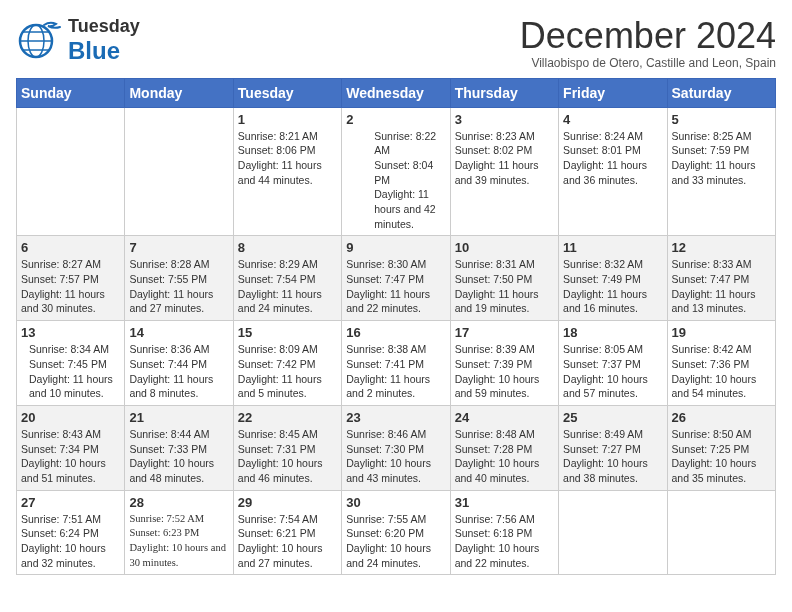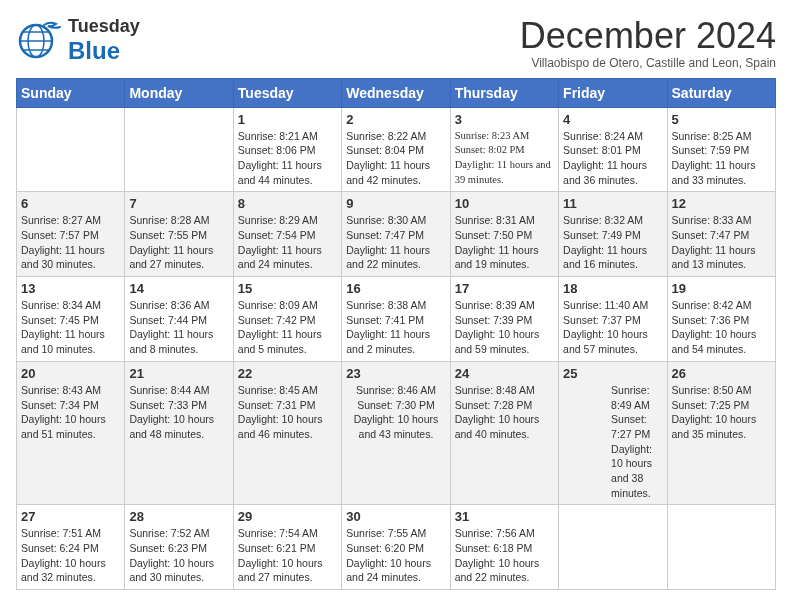--- a/index.html
+++ b/index.html
@@ -125,27 +125,27 @@
         <td class="empty-cell"></td>
         <td class="empty-cell"></td>
         <td>
           <span class="day-number">1</span>
           <div class="day-info" style="white-space: pre-line;">Sunrise: 8:21 AM
 Sunset: 8:06 PM
 Daylight: 11 hours and 44 minutes.</div>
         </td>
         <td>
           <span class="day-number">2</span>
-          <div class="day-info" style="white-space: pre-line;">Sunrise: 8:22 AM
+          <div class="day-info" style="white-space: pre-line; margin-left: 28px;">Sunrise: 8:22 AM
 Sunset: 8:04 PM
 Daylight: 11 hours and 42 minutes.</div>
         </td>
         <td>
           <span class="day-number">3</span>
-          <div class="day-info" style="white-space: pre-line; font-family: Liberation Serif, serif;">Sunrise: 8:23 AM
+          <div class="day-info" style="white-space: pre-line;">Sunrise: 8:23 AM
 Sunset: 8:02 PM
 Daylight: 11 hours and 39 minutes.</div>
         </td>
         <td>
           <span class="day-number">4</span>
           <div class="day-info" style="white-space: pre-line;">Sunrise: 8:24 AM
 Sunset: 8:01 PM
 Daylight: 11 hours and 36 minutes.</div>
         </td>
         <td>
@@ -195,21 +195,21 @@
         <td>
           <span class="day-number">12</span>
           <div class="day-info" style="white-space: pre-line;">Sunrise: 8:33 AM
 Sunset: 7:47 PM
 Daylight: 11 hours and 13 minutes.</div>
         </td>
       </tr>
       <tr>
         <td>
           <span class="day-number">13</span>
-          <div class="day-info" style="white-space: pre-line;">Sunrise: 8:34 AM
+          <div class="day-info" style="white-space: pre-line; margin-left: 8px;">Sunrise: 8:34 AM
 Sunset: 7:45 PM
 Daylight: 11 hours and 10 minutes.</div>
         </td>
         <td>
           <span class="day-number">14</span>
           <div class="day-info" style="white-space: pre-line;">Sunrise: 8:36 AM
 Sunset: 7:44 PM
 Daylight: 11 hours and 8 minutes.</div>
         </td>
         <td>
@@ -225,21 +225,21 @@
 Daylight: 11 hours and 2 minutes.</div>
         </td>
         <td>
           <span class="day-number">17</span>
           <div class="day-info" style="white-space: pre-line;">Sunrise: 8:39 AM
 Sunset: 7:39 PM
 Daylight: 10 hours and 59 minutes.</div>
         </td>
         <td>
           <span class="day-number">18</span>
-          <div class="day-info" style="white-space: pre-line;">Sunrise: 11:40 AM
+          <div class="day-info" style="white-space: pre-line;">Sunrise: 8:05 AM
 Sunset: 7:37 PM
 Daylight: 10 hours and 57 minutes.</div>
         </td>
         <td>
           <span class="day-number">19</span>
           <div class="day-info" style="white-space: pre-line;">Sunrise: 8:42 AM
 Sunset: 7:36 PM
 Daylight: 10 hours and 54 minutes.</div>
         </td>
       </tr>
@@ -257,53 +257,53 @@
 Daylight: 10 hours and 48 minutes.</div>
         </td>
         <td>
           <span class="day-number">22</span>
           <div class="day-info" style="white-space: pre-line;">Sunrise: 8:45 AM
 Sunset: 7:31 PM
 Daylight: 10 hours and 46 minutes.</div>
         </td>
         <td>
           <span class="day-number">23</span>
-          <div class="day-info" style="white-space: pre-line; text-align: center;">Sunrise: 8:46 AM
+          <div class="day-info" style="white-space: pre-line;">Sunrise: 8:46 AM
 Sunset: 7:30 PM
 Daylight: 10 hours and 43 minutes.</div>
         </td>
         <td>
           <span class="day-number">24</span>
           <div class="day-info" style="white-space: pre-line;">Sunrise: 8:48 AM
 Sunset: 7:28 PM
 Daylight: 10 hours and 40 minutes.</div>
         </td>
         <td>
           <span class="day-number">25</span>
-          <div class="day-info" style="white-space: pre-line; margin-left: 48px;">Sunrise: 8:49 AM
+          <div class="day-info" style="white-space: pre-line;">Sunrise: 8:49 AM
 Sunset: 7:27 PM
 Daylight: 10 hours and 38 minutes.</div>
         </td>
         <td>
           <span class="day-number">26</span>
           <div class="day-info" style="white-space: pre-line;">Sunrise: 8:50 AM
 Sunset: 7:25 PM
 Daylight: 10 hours and 35 minutes.</div>
         </td>
       </tr>
       <tr>
         <td>
           <span class="day-number">27</span>
           <div class="day-info" style="white-space: pre-line;">Sunrise: 7:51 AM
 Sunset: 6:24 PM
 Daylight: 10 hours and 32 minutes.</div>
         </td>
         <td>
           <span class="day-number">28</span>
-          <div class="day-info" style="white-space: pre-line;">Sunrise: 7:52 AM
+          <div class="day-info" style="white-space: pre-line; font-family: Liberation Serif, serif;">Sunrise: 7:52 AM
 Sunset: 6:23 PM
 Daylight: 10 hours and 30 minutes.</div>
         </td>
         <td>
           <span class="day-number">29</span>
           <div class="day-info" style="white-space: pre-line;">Sunrise: 7:54 AM
 Sunset: 6:21 PM
 Daylight: 10 hours and 27 minutes.</div>
         </td>
         <td>

